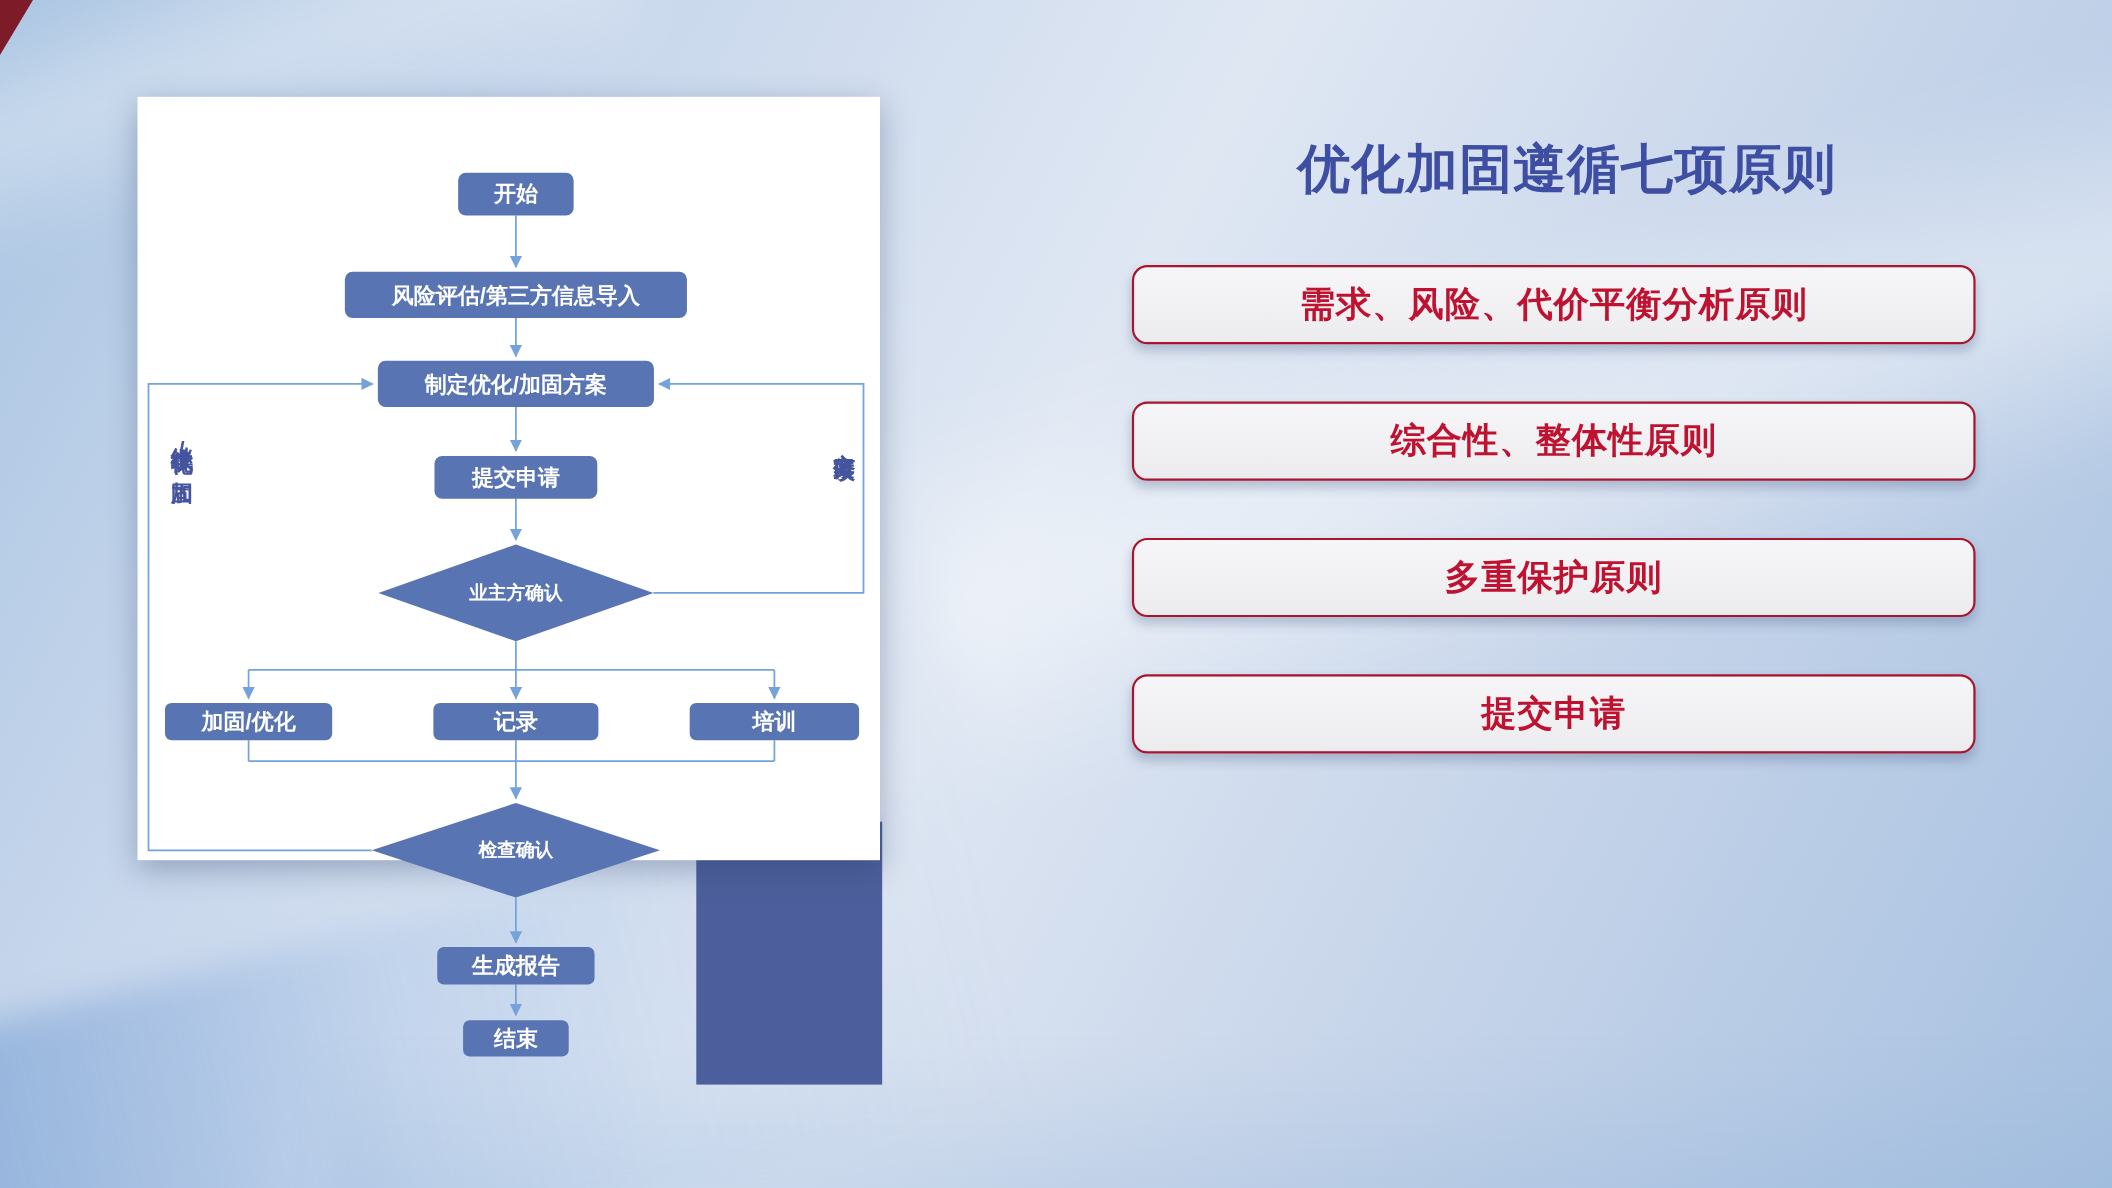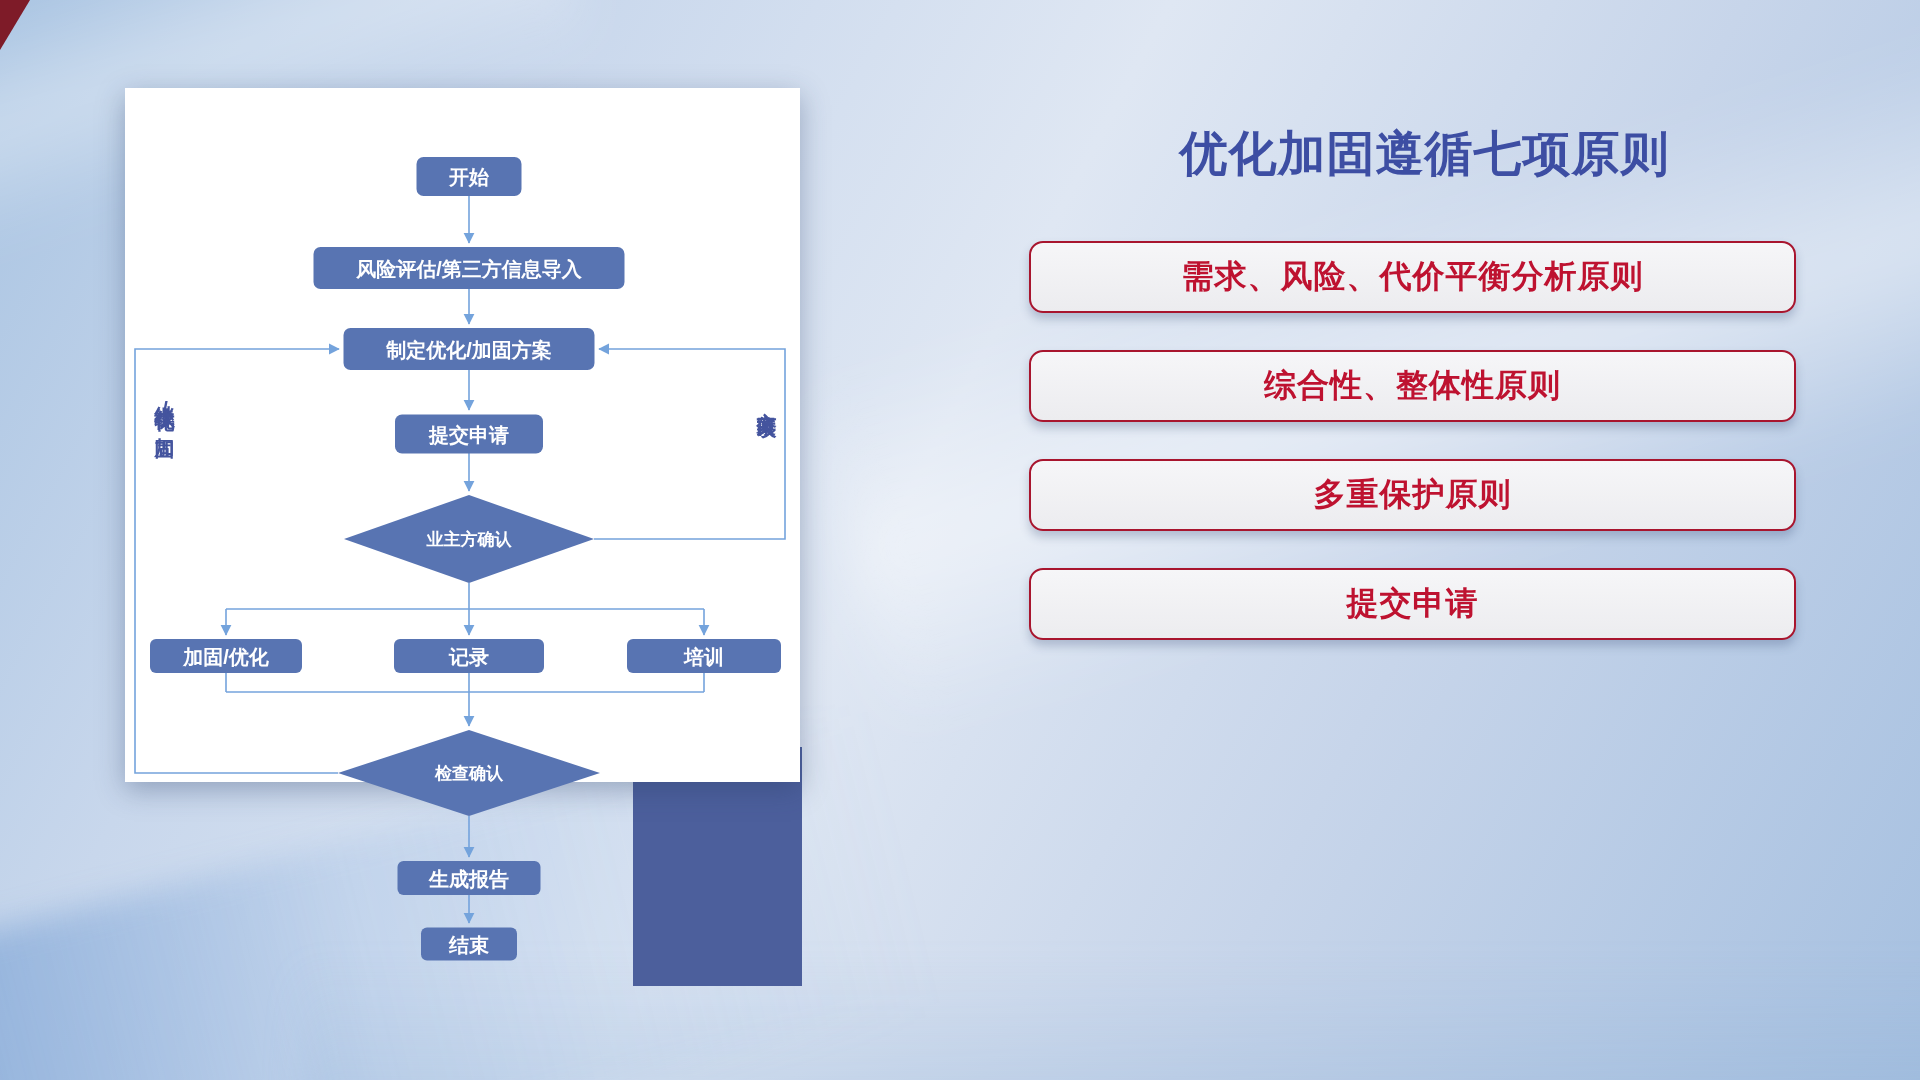--- a/index.html
+++ b/index.html
@@ -70,21 +70,21 @@
   .vlabel.left{left:30px;top:302px;}
   .vlabel.right{left:632px;top:308px;}
   
   .slide-title{
     position:absolute;left:1029px;top:110px;width:767px;margin:12px;
     text-align:center;font-size:48px;font-weight:bold;
     color:var(--title,#3d4ea3);letter-spacing:1px;
   }
   .principles{
     position:absolute;left:1029px;top:241px;width:767px;
-    display:flex;flex-direction:column;row-gap:37px;z-index:2;
+    display:flex;flex-direction:column;row-gap:52px;z-index:2;
   }
   .principle{
     height:72px;box-sizing:border-box;
     display:flex;align-items:center;justify-content:center;
     background:linear-gradient(#f6f6f8,#ececef);
     border:2px solid var(--principle-border,#a8152e);
     border-radius:14px;
     box-shadow:0 6px 10px rgba(70,90,130,.30);
     color:var(--principle-text,#be1230);
     font-size:32px;font-weight:bold;letter-spacing:1px;

